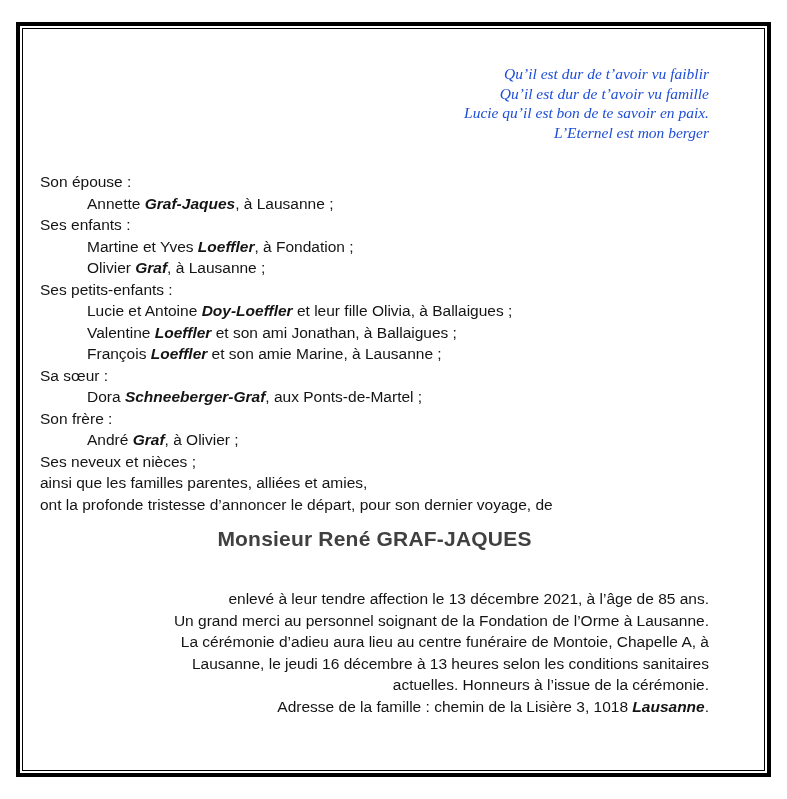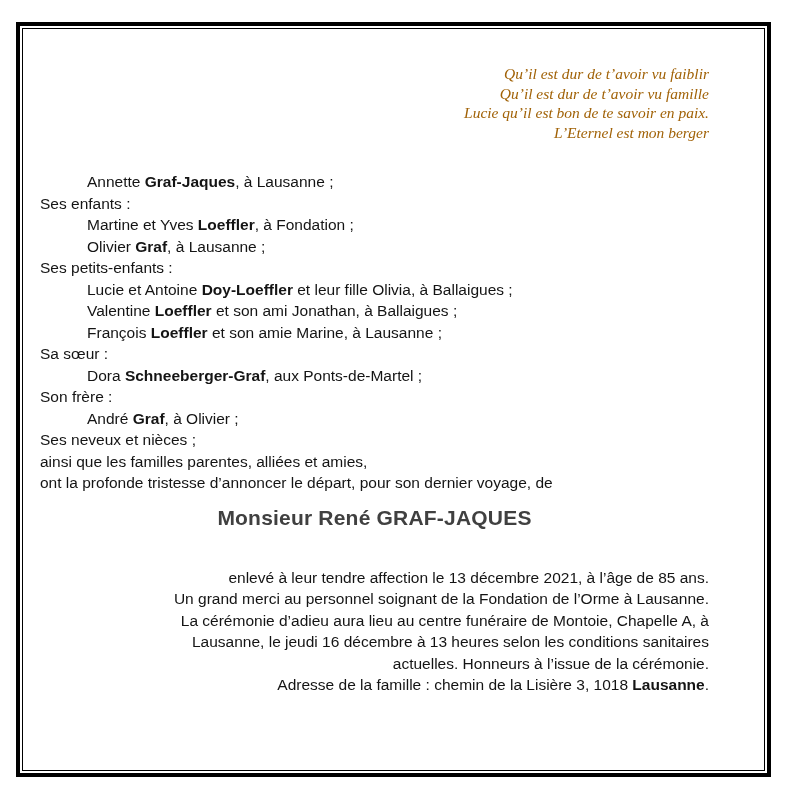--- a/index.html
+++ b/index.html
@@ -39,34 +39,34 @@
     position: absolute;
     left: 0; top: 0; right: 0; bottom: 0;
     padding: 35px 55px 0 17px;
   }
   .epigraph {
     text-align: right;
     font-family: "Liberation Serif", serif;
     font-style: italic;
     font-size: 15.5px;
     line-height: 19.5px;
-    color: #a16207;
+    color: #1d4ed8;
   }
   .epigraph .line { white-space: nowrap; }
   .family-list {
     margin-top: 29px;
     font-size: 15.5px;
     line-height: 21.5px;
   }
   .family-list .line,
   .details .line {
     white-space: nowrap;
   }
   .line.indent { padding-left: 47px; }
-  .bold { font-weight: bold; }
+  .bold { font-weight: bold; font-style: italic; }
   .deceased-name {
     margin: 12px 0 0 0;
     font-size: 21px;
     line-height: 24px;
     font-weight: bold;
     text-align: center;
     letter-spacing: 0.2px;
     color: #404040;
   }
   .details {
@@ -85,20 +85,21 @@
       <div class="content">
 
         <div class="epigraph" id="epigraph">
             <div class="line"><span>Qu’il est dur de t’avoir vu faiblir</span></div>
             <div class="line"><span>Qu’il est dur de t’avoir vu famille</span></div>
             <div class="line"><span>Lucie qu’il est bon de te savoir en paix.</span></div>
             <div class="line"><span>L’Eternel est mon berger</span></div>
           </div>
 
         <div class="family-list" id="family-list">
+            <div class="line"><span>Son épouse :</span></div>
             <div class="line indent"><span>Annette </span><span class="bold">Graf-Jaques</span><span>, à Lausanne ;</span></div>
             <div class="line"><span>Ses enfants :</span></div>
             <div class="line indent"><span>Martine et Yves </span><span class="bold">Loeffler</span><span>, à Fondation ;</span></div>
             <div class="line indent"><span>Olivier </span><span class="bold">Graf</span><span>, à Lausanne ;</span></div>
             <div class="line"><span>Ses petits-enfants :</span></div>
             <div class="line indent"><span>Lucie et Antoine </span><span class="bold">Doy-Loeffler</span><span> et leur fille Olivia, à Ballaigues ;</span></div>
             <div class="line indent"><span>Valentine </span><span class="bold">Loeffler</span><span> et son ami Jonathan, à Ballaigues ;</span></div>
             <div class="line indent"><span>François </span><span class="bold">Loeffler</span><span> et son amie Marine, à Lausanne ;</span></div>
             <div class="line"><span>Sa sœur :</span></div>
             <div class="line indent"><span>Dora </span><span class="bold">Schneeberger-Graf</span><span>, aux Ponts-de-Martel ;</span></div>

